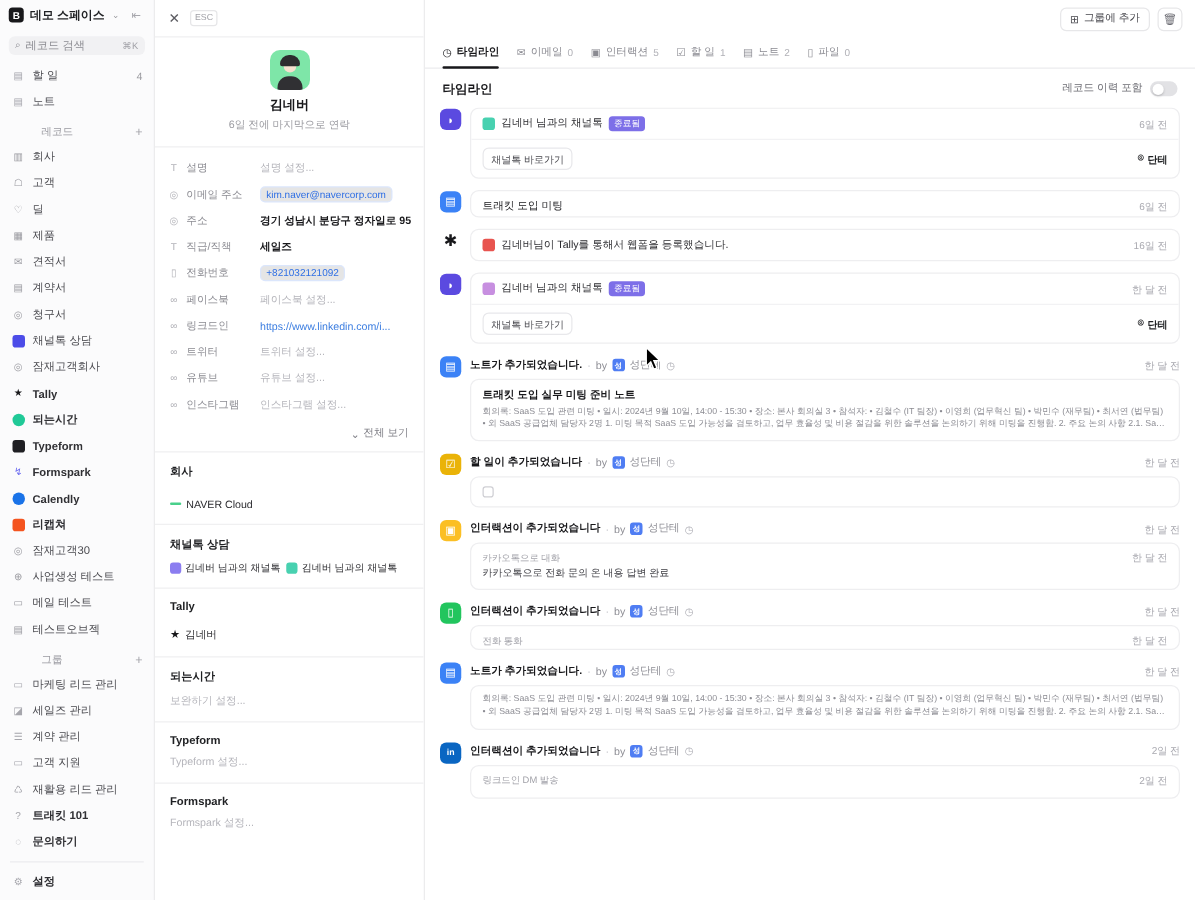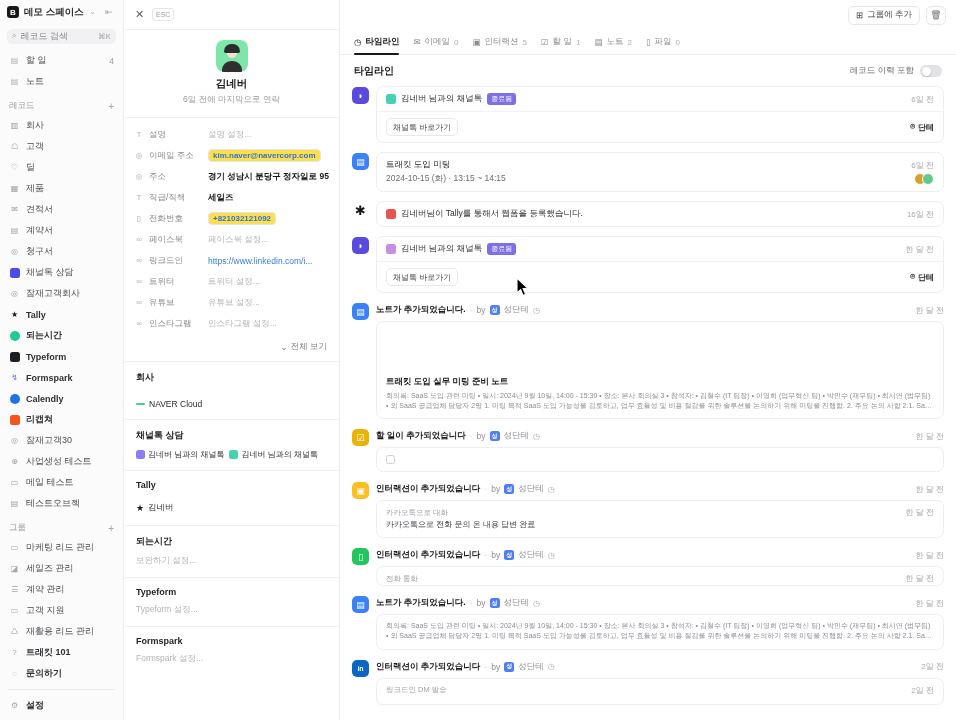--- a/index.html
+++ b/index.html
@@ -56,21 +56,21 @@
     padding: 0 9px; gap: 6px; color: #4b4b50;
     font-size: 9px; white-space: nowrap; cursor: default;
   }
   .nav-item .ico { width: 11px; height: 11px; flex: 0 0 11px; display: flex; align-items: center; justify-content: center; }
   .nav-item .lbl { overflow: hidden; text-overflow: ellipsis; }
   .nav-item .cnt { margin-left: auto; color: #9a9a9f; font-size: 8.5px; }
   .nav-item.bold .lbl { font-weight: 600; color: #303034; }
 
   .sec-head {
     height: 22px; display: flex; align-items: center;
-    padding: 0 9px; color: #9b9ba1; font-size: 8.5px; margin-top: 5px;
+    padding: 0 9px; color: #9b9ba1; font-size: 8.5px; margin-top: 5px; margin-left: 24px;
   }
   .sec-head .plus { margin-left: auto; font-size: 10px; color: #a4a4aa; }
 
   .sq { width: 10px; height: 10px; border-radius: 2.5px; display: inline-block; }
   .sidebar-bottom { margin-top: auto; padding-bottom: 4px; }
   .sb-div { height: 1px; background: #ececee; margin: 5px 8px; }
 
   
   .detail {
     width: 216px; flex: 0 0 216px; height: 720px;
@@ -106,23 +106,23 @@
   .frow {
     display: flex; align-items: center; min-height: 21px;
     padding: 1px 10px; gap: 5px; font-size: 8.5px;
   }
   .frow .fico { width: 10px; flex: 0 0 10px; color: #b2b2b8; font-size: 8px; text-align: center; }
   .frow .flabel { width: 54px; flex: 0 0 54px; color: #8b8b92; overflow: hidden; white-space: nowrap; }
   .frow .fval { flex: 1; color: #2b2b2f; overflow: hidden; white-space: nowrap; text-overflow: ellipsis; }
   .fval.placeholder { color: #b5b5bb; }
   .fval.chip-blue {
     display: inline-block; flex: 0 1 auto;
-    background: #fde047; color: #2f6fe4;
+    background: #e5e5e5; color: #2f6fe4;
     border: 1px solid #dbe6fc; border-radius: 4px;
-    padding: 1px 4px; font-size: 8px; font-weight: bold;
+    padding: 1px 4px; font-size: 8px;
   }
   .fval.strong { font-weight: 700; color: #18181b; }
   .fval.link { color: #3b7de0; }
   .see-all {
     display: flex; justify-content: flex-end; align-items: center;
     gap: 3px; padding: 3px 12px 8px; font-size: 8.5px; color: #7e7e85;
   }
 
   .dsection { border-top: 1px solid #f0f0f1; padding: 9px 12px 10px; }
   .ds-title { font-size: 9px; font-weight: 700; color: #1f2023; margin-bottom: 7px; }
@@ -220,21 +220,21 @@
   .evt-head .eb { font-weight: 700; color: #18181b; }
   .evt-head .dot { color: #c3c3c9; }
   .evt-head .by { color: #8f8f96; }
   .mini-ava {
     width: 10px; height: 10px; border-radius: 2.5px; background: #4f7df3;
     color: #fff; font-size: 6px; display: inline-flex;
     align-items: center; justify-content: center; font-weight: 700;
   }
   .clock { color: #aeaeb5; font-size: 8px; }
   .note-body { padding: 6px 9px 7px; }
-  .note-t { font-size: 8.5px; font-weight: 700; color: #18181b; margin-bottom: 3px; margin-top: 48px; }
+  .note-t { font-size: 8.5px; font-weight: 700; color: #18181b; margin-bottom: 3px; }
   .note-p {
     font-size: 7px; color: #8c8c93; line-height: 1.45;
     display: -webkit-box; -webkit-line-clamp: 2; -webkit-box-orient: vertical;
     overflow: hidden;
   }
   .todo-row { display: flex; align-items: center; gap: 6px; padding: 7px 9px; font-size: 8px; color: #46464c; }
   .cb { width: 9px; height: 9px; border: 1px solid #cfcfd4; border-radius: 2.5px; flex: 0 0 9px; }
   .ix-head { display: flex; align-items: center; padding: 6px 9px 1px; font-size: 7.5px; color: #a2a2a9; }
   .ix-body { padding: 0px 9px 7px; font-size: 8px; color: #3c3c42; }
   .tl-item-sub { display: flex; flex-direction: column; flex: 1; min-width: 0; }
@@ -596,27 +596,20 @@
             </div>
           </div>
         </div>
         <div class="tl-item">
           <div class="tl-badge" style="background: rgb(59, 130, 246);">▤</div>
           <div class="tl-card">
             <div class="tl-row" style="padding-bottom:2px">
               <span class="ttl b">트래킷 도입 미팅</span>
               <span class="tl-when">6일 전</span>
             </div>
-            <div class="tl-row" style="border:none;padding-top:0">
-              <span class="ttl" style="color:#6d6d74">2024-10-15 (화) · 13:15 ~ 14:15</span>
-              <span class="ava-stack">
-                <span class="ava-sm" style="background: rgb(214, 162, 44);"></span>
-                <span class="ava-sm" style="background: rgb(99, 200, 138);"></span>
-              </span>
-            </div>
           </div>
         </div>
         <div class="tl-item">
           <div class="tl-badge plain">✱</div>
           <div class="tl-card">
             <div class="tl-row">
               <span class="sq" style="background:#e8544f"></span>
               <span class="ttl">김네버님이 Tally를 통해서 웹폼을 등록했습니다.</span>
               <span class="tl-when">16일 전</span>
             </div>

